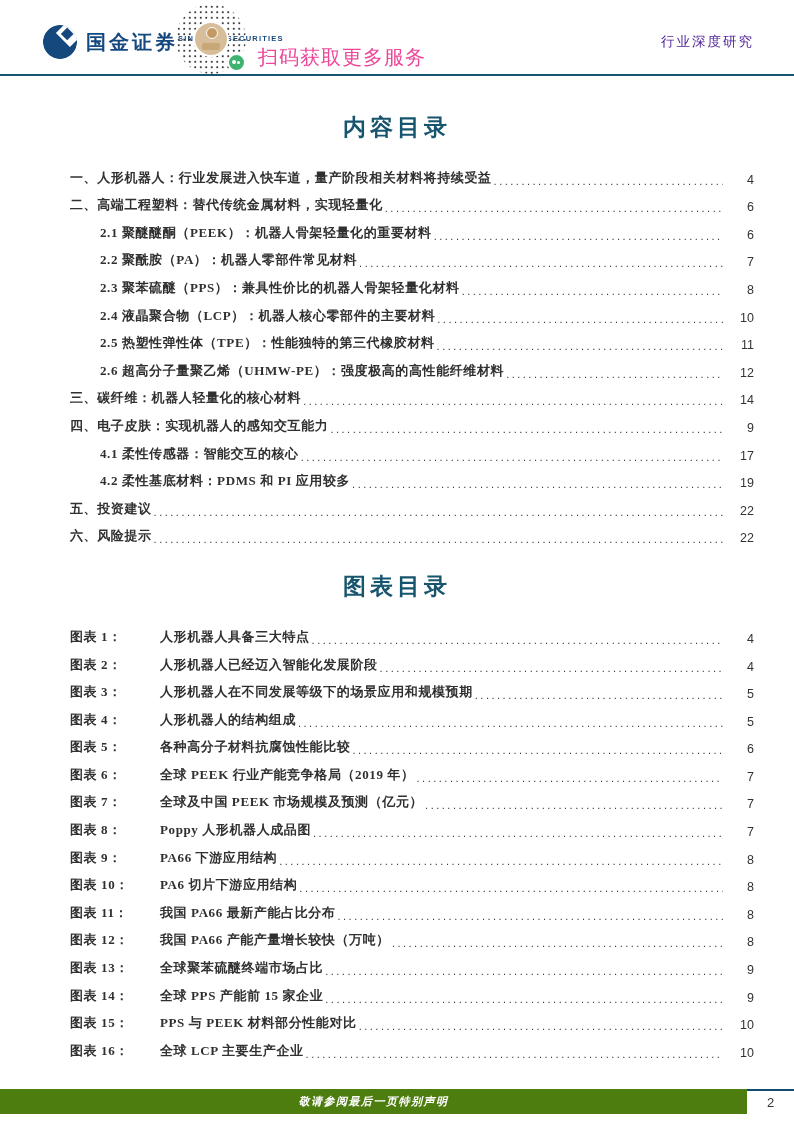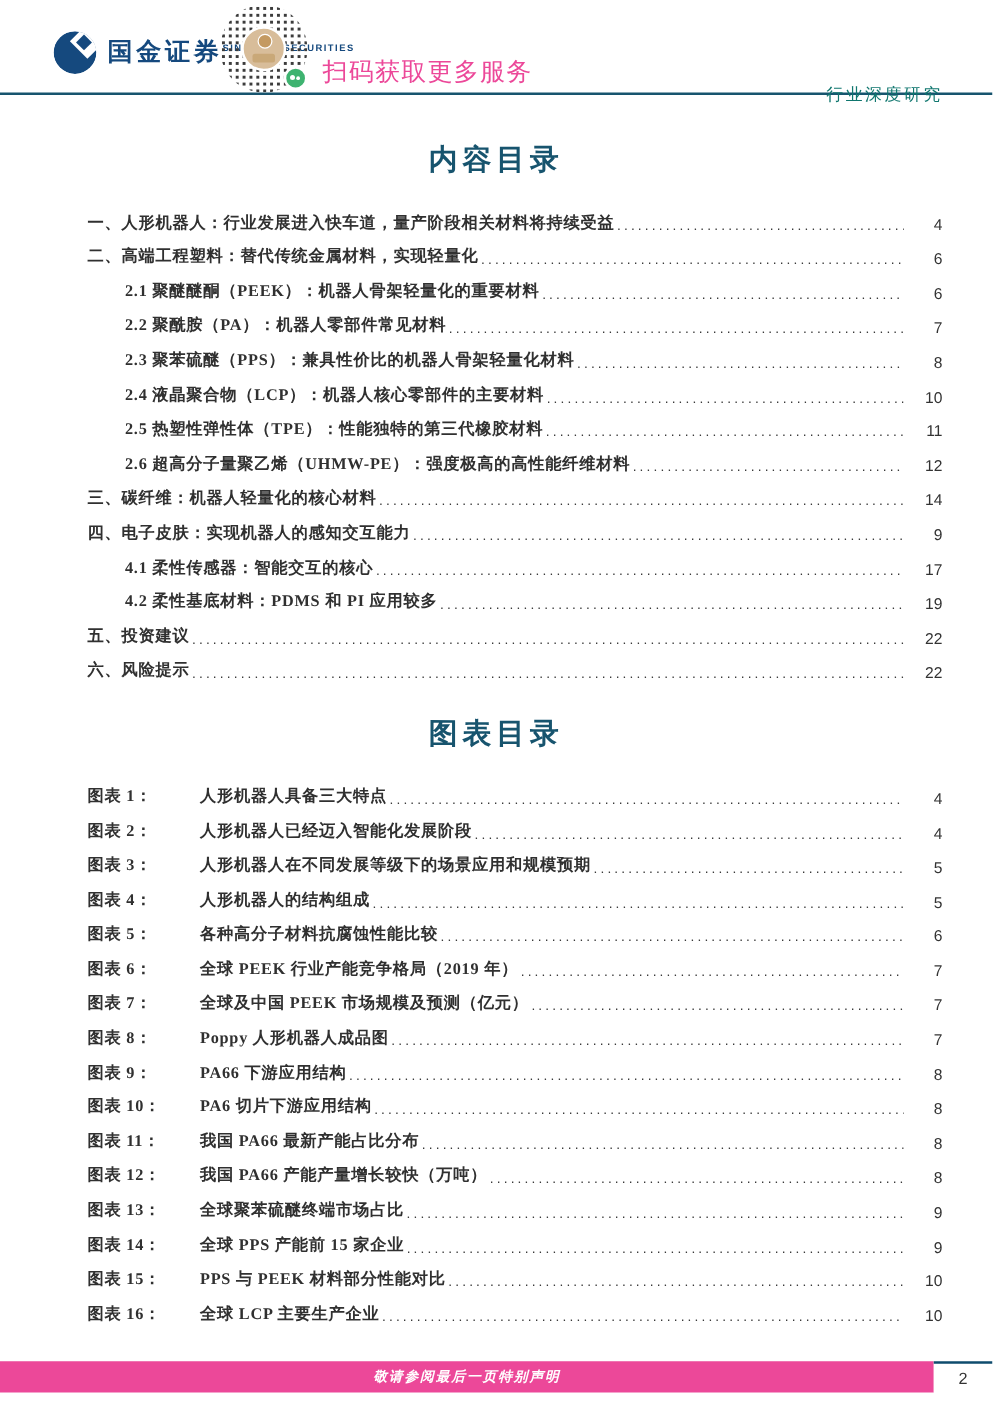--- a/index.html
+++ b/index.html
@@ -54,22 +54,22 @@
     content:"";position:absolute;left:3px;top:5px;width:4px;height:4px;border-radius:50%;background:#fff;
   }
   .wechat-badge::after{
     content:"";position:absolute;left:8px;top:6px;width:3px;height:3px;border-radius:50%;background:#fff;
   }
   .qr-caption{
     position:absolute;left:258px;top:44px;
     font-size:20px;font-weight:400;color:#ec4899;letter-spacing:1px;
   }
   .doc-type{
-    position:absolute;right:40px;top:67px;
-    font-size:13.5px;color:#0f766e;letter-spacing:2px;
+    position:absolute;right:40px;top:33px;
+    font-size:13.5px;color:#4c1d95;letter-spacing:2px;
   }
 
   
   .content{position:absolute;top:76px;left:0;right:0;}
   .section-title{
     text-align:center;color:#17546E;font-weight:700;font-size:23px;letter-spacing:4px;
     margin:0;padding:0;
   }
   .section-title.first{margin-top:36px;}
   .section-title.second{margin-top:26px;}
@@ -94,21 +94,21 @@
     flex:0 0 26px;text-align:right;
     font-family:"Liberation Sans","DejaVu Sans",sans-serif;
     font-size:12.5px;color:#333;font-weight:400;letter-spacing:0;
   }
 
   
   .footer{
     position:absolute;left:0;right:0;bottom:9px;height:25px;display:flex;
   }
   .footer-bar{
-    flex:1 1 auto;background:#ec4899;color:#fff;
+    flex:1 1 auto;background:#4d7c0f;color:#fff;
     display:flex;align-items:center;justify-content:center;
     font-size:11px;font-weight:700;font-style:italic;letter-spacing:1.5px;
   }
   .footer-page{
     flex:0 0 47px;background:#fff;border-top:2px solid #0F4C6E;box-sizing:border-box;
     display:flex;align-items:center;justify-content:center;
     font-family:"Liberation Sans","DejaVu Sans",sans-serif;
     font-size:13px;color:#333;
   }
 </style>

